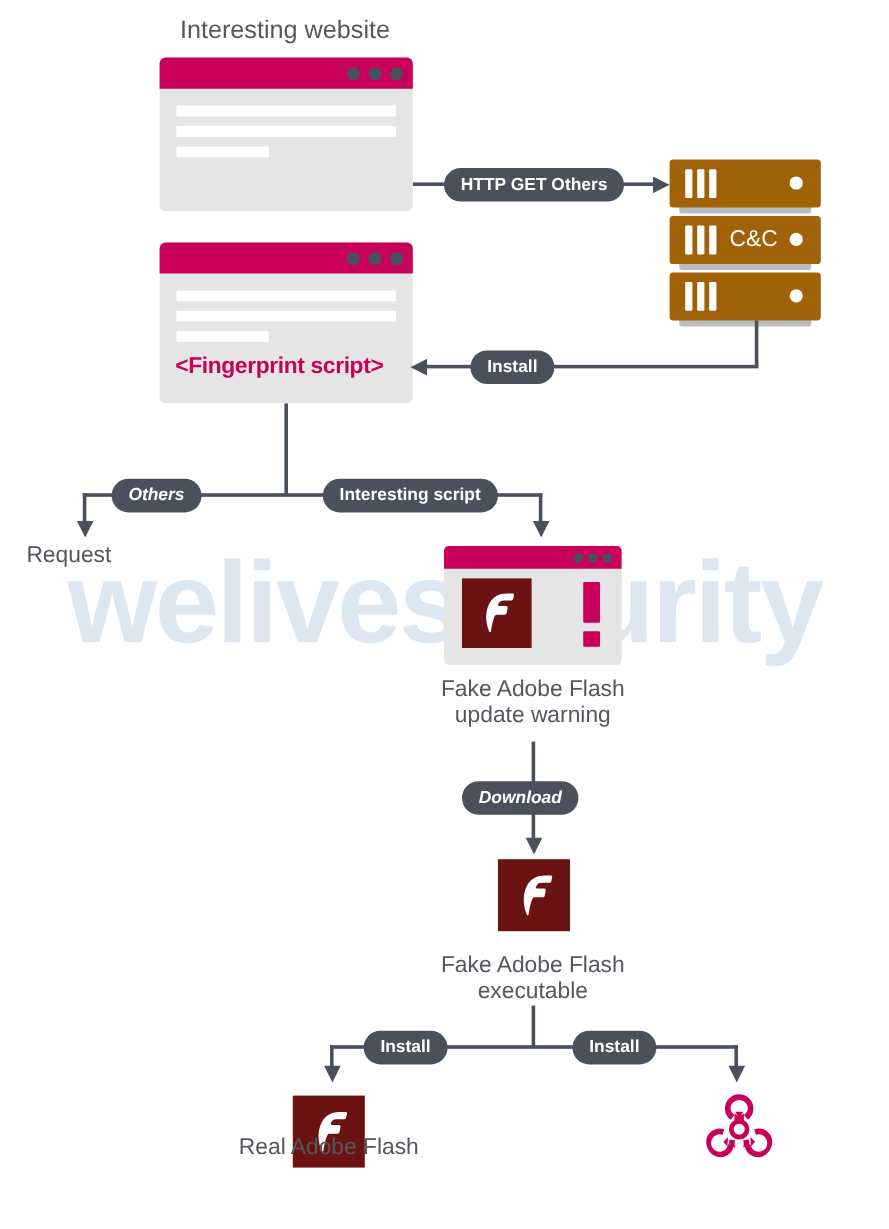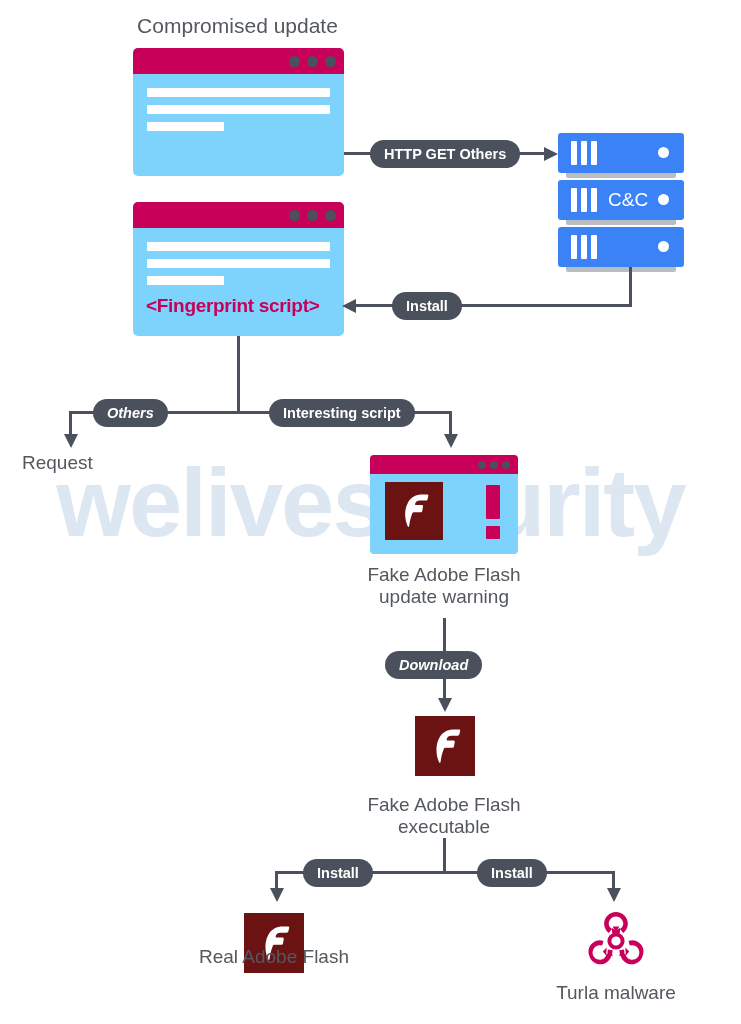--- a/index.html
+++ b/index.html
@@ -34,21 +34,21 @@
     color: #dce7f2;
     line-height: 1;
     z-index: 0;
     user-select: none;
     white-space: nowrap;
   }
 
   
   .browser {
     position: absolute;
-    background: #7dd3fc;
+    background: #e5e5e5;
     z-index: 2;
   }
   .browser .titlebar {
     position: absolute;
     left: 0; top: 0;
     width: 100%;
     height: 26px;
     background: #c8005a;
     border-radius: 5px 5px 0 0;
     box-sizing: border-box;
@@ -71,21 +71,21 @@
     color: #c8005a;
     font-weight: bold;
     font-size: 19px;
     letter-spacing: -0.3px;
     white-space: nowrap;
   }
 
   
   .server-unit {
     position: absolute;
-    background: #3b82f6;
+    background: #a16207;
     border-radius: 3px;
     z-index: 2;
   }
   .server-base {
     position: absolute;
     background: #b9bcc1;
     border-radius: 0 0 2px 2px;
     z-index: 1;
   }
   .server-bar {
@@ -191,21 +191,21 @@
   }
   .biohazard { position: absolute; z-index: 3; }
 </style>
 </head>
 <body>
 
 <div id="stage">
 
   <div class="watermark">welivesecurity</div>
 
-  <div class="title-caption" style="left:0; top:14px; width:475px;">Compromised update</div>
+  <div class="title-caption" style="left:0; top:14px; width:475px;">Interesting website</div>
 
   <div class="browser" style="left:133px; top:48px; width:211px; height:128px; border-radius:5px;">
     <div class="titlebar"></div>
     <div class="dot" style="right:44px;"></div>
     <div class="dot" style="right:26px;"></div>
     <div class="dot" style="right:8px;"></div>
     <div class="line" style="left:14px; top:40px; width:183px;"></div>
     <div class="line" style="left:14px; top:57px; width:183px;"></div>
     <div class="line" style="left:14px; top:74px; width:77px;"></div>
   </div>
@@ -345,15 +345,14 @@
       <path d="M38 63 C37 66 37 68 38 71 L45 73 C44 70 44 67 45 64 Z"></path>
 
       <path d="M89 76 C84 85 73 88 65 83 C60 80 57 75 57 70 L64 69 C65 72 66 75 69 77 C74 80 81 78 84 73 C87 68 85 61 80 58 C77 56 74 56 71 57 L69 50 C74 48 80 49 84 52 C92 57 94 67 89 76 Z"></path>
       <path d="M62 63 C63 66 63 68 62 71 L55 73 C56 70 56 67 55 64 Z"></path>
 
       <path d="M50 36 L45 28 L55 28 Z"></path>
       <path d="M36 60 L30 66 L35 72 Z"></path>
       <path d="M64 60 L70 66 L65 72 Z"></path>
     </g>
   </svg>
-  <div class="caption" style="left:516px; top:982px; width:200px;">Turla malware</div>
 
 </div>
 
 </body></html>

